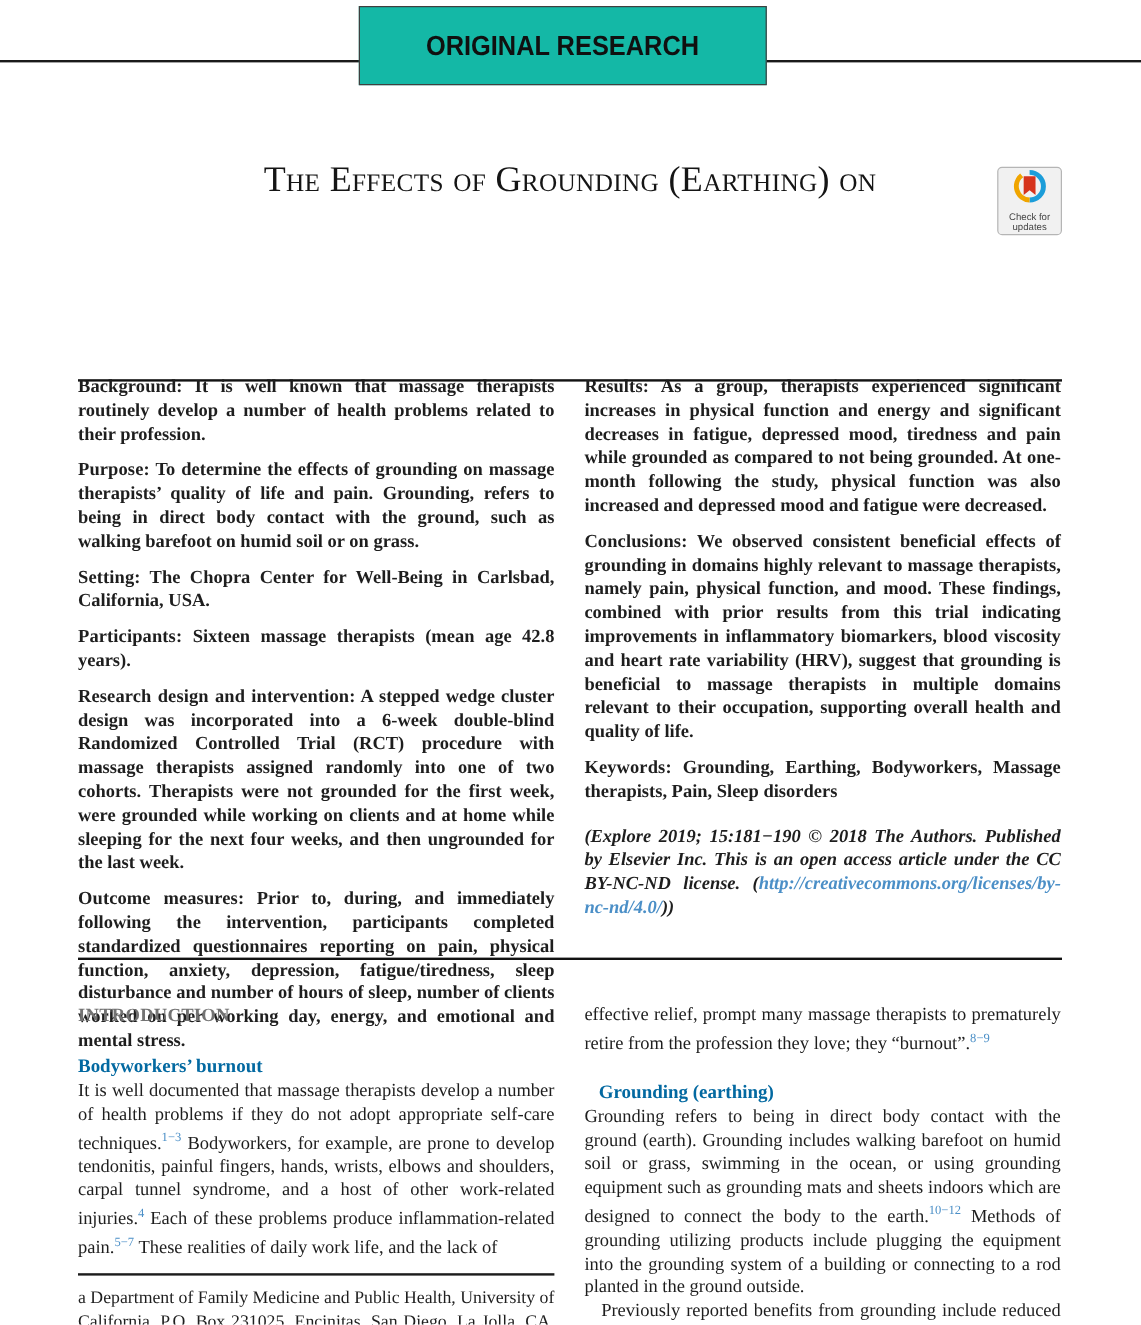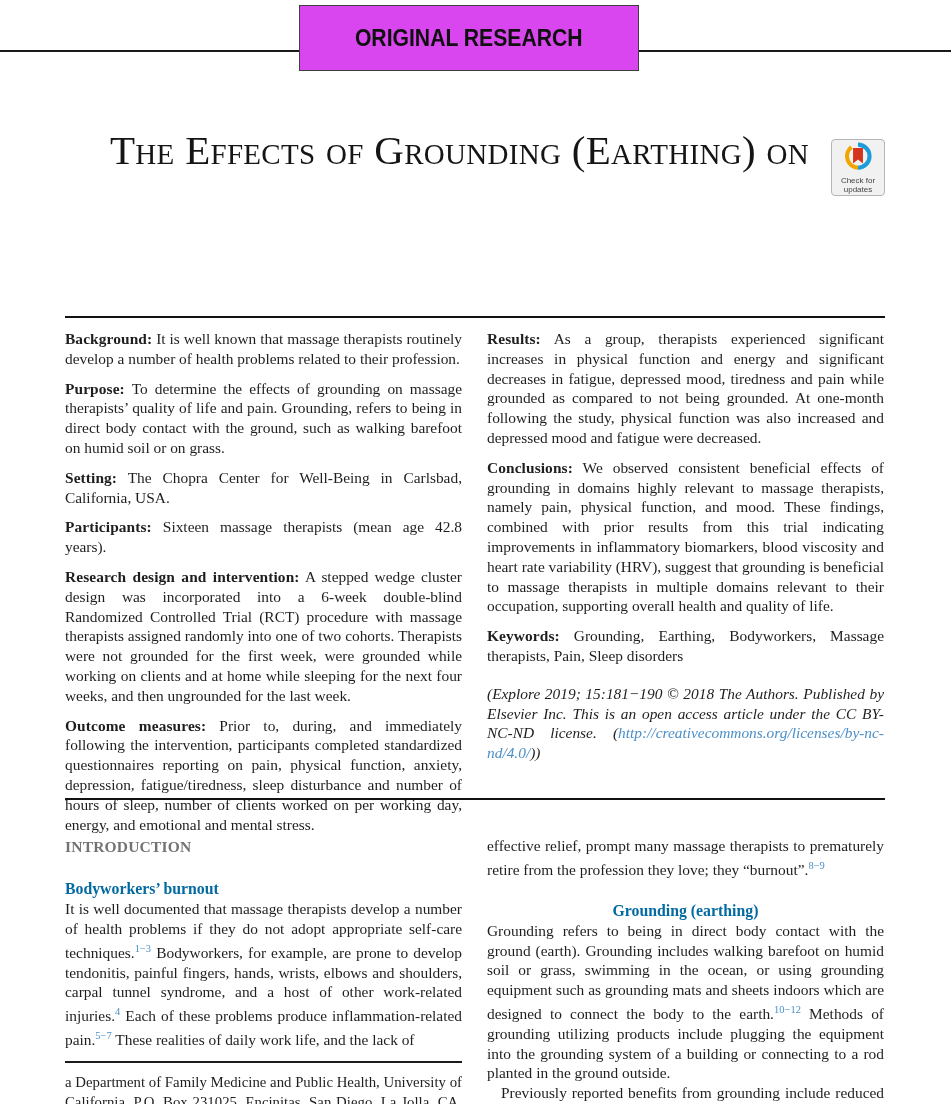--- a/index.html
+++ b/index.html
@@ -5,32 +5,32 @@
   html,body { margin:0; padding:0; background:#ffffff; }
   .page {
     position:relative; width:951px; height:1104px; overflow:hidden;
     background:#ffffff; color:#1e1e1e;
     font-family:"Liberation Serif", serif;
   }
   
   .header-line { position:absolute; left:0; top:50px; width:951px; height:2px; background:#1a1a1a; }
   .banner {
     position:absolute; left:299px; top:5px; width:340px; height:66px;
-    background:#d946ef; border:1px solid #3f3f3f; box-sizing:border-box;
+    background:#14b8a6; border:1px solid #3f3f3f; box-sizing:border-box;
     display:flex; align-items:center; justify-content:center;
   }
   .banner span {
     font-family:"Liberation Sans", sans-serif; font-weight:bold; font-size:23px;
     color:#101010; display:inline-block; transform:scaleX(0.92); white-space:nowrap;
   }
   
   .title {
     position:absolute; left:110px; top:134px; width:730px; margin:0;
-    font-weight:normal; font-variant:small-caps;
-    font-size:41px; line-height:32px; color:#151515; letter-spacing:0.3px;
+    text-align:center; font-weight:normal; font-variant:small-caps;
+    font-size:30px; line-height:32px; color:#151515; letter-spacing:0.3px;
   }
   .authors {
     position:absolute; left:0; top:238px; width:951px; text-align:center;
     font-size:17.5px; color:#1b1b1b;
   }
   .authors sup { color:#4b8fc7; font-size:11px; }
   
   .badge {
     position:absolute; left:831px; top:139px; width:54px; height:57px;
     background:#f1f1f1; border:1px solid #b5b5b5; border-radius:4px; box-sizing:border-box;
@@ -38,34 +38,34 @@
   }
   .badge .cap {
     font-family:"Liberation Sans", sans-serif; font-size:8px; line-height:9px;
     color:#444; text-align:center;
   }
   
   .rule { position:absolute; left:65px; width:820px; height:2px; background:#121212; }
   .rule-abs-top { top:316px; }
   .rule-abs-bottom { top:798px; }
   
-  .abs-col { position:absolute; top:329px; width:397px; }
+  .abs-col { position:absolute; top:313px; width:397px;font-weight:bold; }
   .abs-left { left:65px; }
   .abs-right { left:487px; }
   p.sec { margin:0 0 10px 0; font-size:15.4px; line-height:19.8px; text-align:justify; }
   p.sec b { letter-spacing:0.1px; }
   p.citation { margin:18px 0 0 0; font-size:15.4px; line-height:19.8px; text-align:justify; font-style:italic; }
   .link { color:#4b8fc7; cursor:pointer; }
   
   .intro-col { position:absolute; top:838px; width:397px; }
   .intro-left { left:65px; }
   .intro-right { left:487px; top:836px; }
   h2.main { margin:0 0 24px 0; font-size:15.5px; font-weight:bold; color:#737373; letter-spacing:0.2px; }
   h3.sub { margin:0 0 1px 0; font-size:15.8px; font-weight:bold; color:#0369a1; }
-  h3.sub2 { margin:22px 0 1px 0;text-align:center; }
+  h3.sub2 { margin:22px 0 1px 12px; }
   p.body { margin:0; font-size:15.4px; line-height:19.8px; text-align:justify; }
   p.indent { text-indent:14px; }
   sup.ref { color:#4b8fc7; font-size:10.5px; }
   
   .footnote { position:absolute; left:65px; top:1061px; width:397px; }
   .footnote-rule { width:397px; height:2px; background:#1c1c1c; margin-bottom:9px; }
   .footnote p { margin:0; font-size:14.8px; line-height:20px; text-align:justify; }
 </style>
 </head>
 <body>

